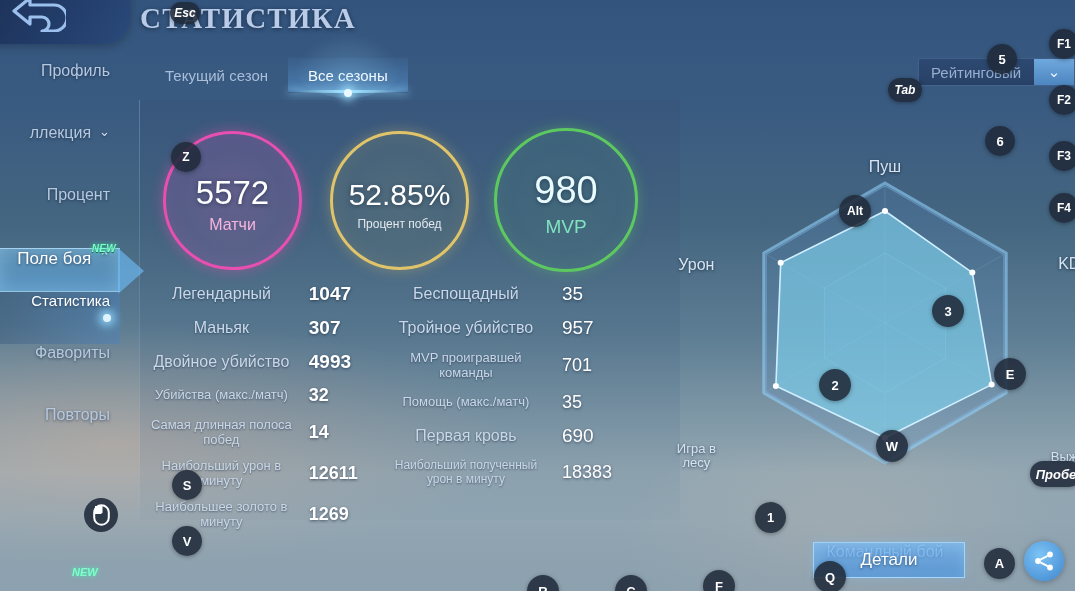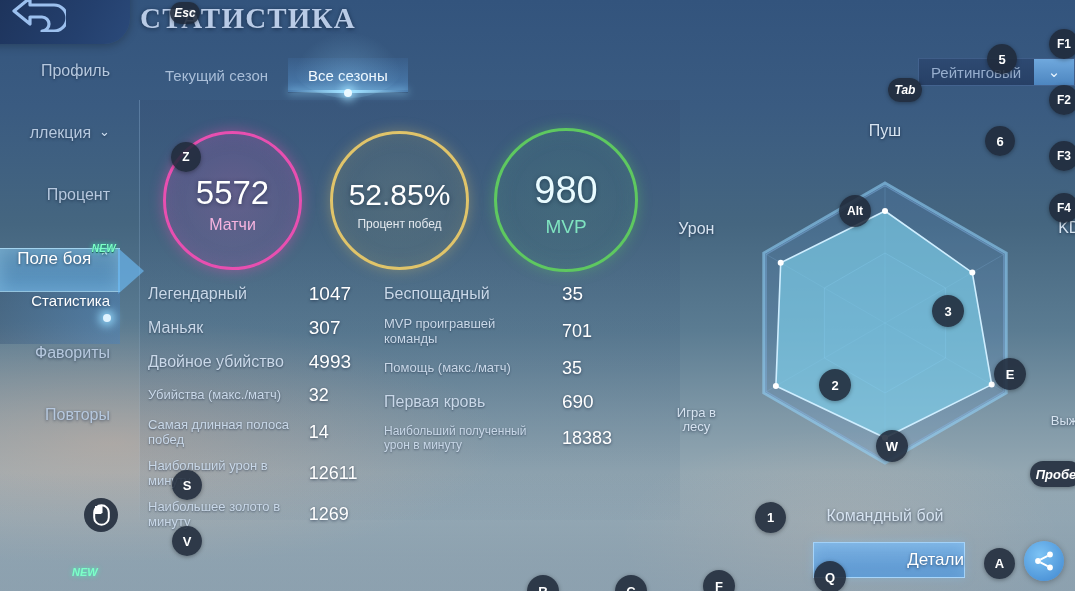--- a/index.html
+++ b/index.html
@@ -172,38 +172,38 @@
   }
   #c-mvp .cval { font-size: 38px; color: #e9fbff; }
   #c-mvp .clab { color: #7fe3c0; font-size: 19px; }
 
   
   .stat-col { position: absolute; }
   #col-left { left: 148px; top: 283px; width: 225px; }
   #col-right { left: 384px; top: 283px; width: 255px; }
   .srow { display: flex; align-items: center; margin-bottom: 12px; }
   .slabel {
-    text-align: left; color: #c9d8e8; text-shadow: 0 1px 2px rgba(20,35,60,.55);
+    text-align: center; color: #c9d8e8; text-shadow: 0 1px 2px rgba(20,35,60,.55);
     line-height: 1.12;
   }
   .svalue { color: #ffffff; text-shadow: 0 1px 3px rgba(20,35,60,.6); }
   #col-left .slabel { width: 160px; font-size: 16px; }
-  #col-left .svalue { width: 70px; margin-left: 14px; font-size: 19px; }
+  #col-left .svalue { width: 70px; margin-left: 14px; font-size: 19px; font-weight: bold; }
   #col-right .slabel { width: 170px; font-size: 16px; }
   #col-right .svalue { width: 80px; margin-left: 14px; font-size: 19px; }
   .srow.sm .slabel { font-size: 13px !important; }
   .srow.sm .svalue { font-size: 18px !important; }
   .srow.xs .slabel { font-size: 12px !important; }
   .srow.xs .svalue { font-size: 18px !important; }
 
   
   #radar { position: absolute; left: 700px; top: 160px; width: 380px; height: 330px; }
   .radar-label {
     position: absolute; color: #d6e3f0; text-shadow: 0 1px 3px rgba(15,30,55,.7);
-    text-align: center; line-height: 1.1;
+    text-align: center; line-height: 1.1; margin-top: 36px;
   }
 
   
   #dropdown {
     position: absolute; left: 918px; top: 58px; width: 157px; height: 28px;
     background: linear-gradient(to bottom, rgba(45,72,112,.92), rgba(38,62,100,.92));
     border: 1px solid rgba(110,150,200,.35);
     display: flex; align-items: center;
   }
   #dropdown .dd-text { flex: 1; padding-left: 12px; font-size: 15px; color: #97aece; }
@@ -211,21 +211,21 @@
     width: 40px; height: 26px; display: flex; align-items: center; justify-content: center;
     background: linear-gradient(to bottom, #6fa8dd, #4d86c0);
     color: #eaf6ff; font-size: 15px;
   }
 
   
   #details-btn {
     position: absolute; left: 813px; top: 542px; width: 152px; height: 36px;
     background: linear-gradient(to bottom, rgba(110,180,245,.72), rgba(75,145,215,.80));
     border: 1px solid rgba(175,220,255,.85);
-    display: flex; align-items: center; justify-content: flex-end;
+    display: flex; align-items: center; justify-content: center;
     color: #ffffff; font-size: 17px;
     text-shadow: 0 1px 3px rgba(10,30,60,.6);
     box-shadow: 0 0 10px rgba(120,195,255,.30), inset 0 0 14px rgba(170,225,255,.25);
   }
   #share-btn {
     position: absolute; left: 1024px; top: 541px; width: 40px; height: 40px; border-radius: 50%;
     background: radial-gradient(circle at 40% 35%, #7cc3f5, #3f86cf);
     display: flex; align-items: center; justify-content: center;
     box-shadow: 0 1px 6px rgba(0,0,0,.3);
   }
@@ -346,20 +346,24 @@
     </div>
     <div class="srow sm">
       <div class="slabel">Наибольшее золото в минуту</div>
       <div class="svalue">1269</div>
     </div>
   </div>
 <div class="stat-col" id="col-right">
     <div class="srow ">
       <div class="slabel">Беспощадный</div>
       <div class="svalue">35</div>
+    </div>
+    <div class="srow ">
+      <div class="slabel">Тройное убийство</div>
+      <div class="svalue">957</div>
     </div>
     <div class="srow sm">
       <div class="slabel">MVP проигравшей команды</div>
       <div class="svalue">701</div>
     </div>
     <div class="srow sm">
       <div class="slabel">Помощь (макс./матч)</div>
       <div class="svalue">35</div>
     </div>
     <div class="srow ">

